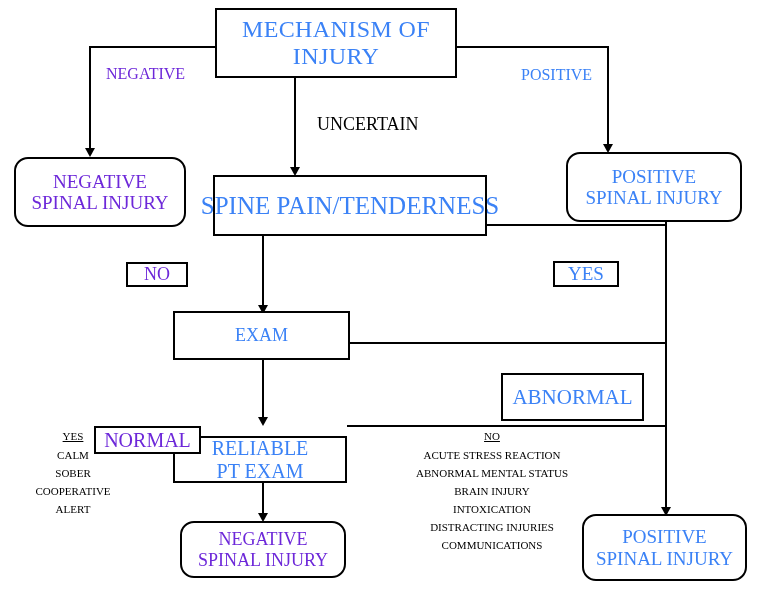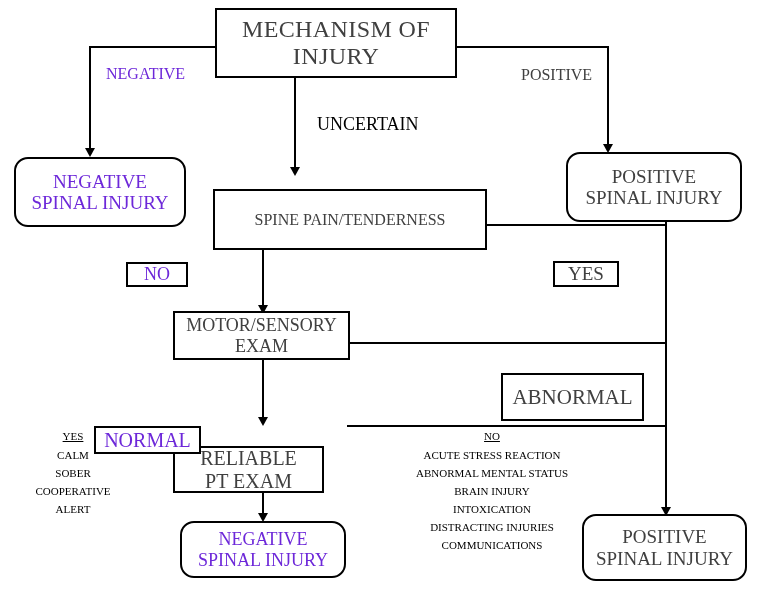--- a/index.html
+++ b/index.html
@@ -40,21 +40,21 @@
     border:2px solid #000000;
     background:#ffffff;
     display:flex;
     align-items:center;
     justify-content:center;
     position:absolute;
     box-sizing:border-box;
     z-index:6;
   }
 
-  .navy{color:#404040;}
+  .navy{color:#3b82f6;}
   .crimson{color:#6d28d9;}
   .red{color:#000000;}
 
   .ln{display:block;white-space:nowrap;}
 
   
   .edgelabel{
     position:absolute;
     white-space:nowrap;
     z-index:7;
@@ -144,30 +144,29 @@
   <div class="node rounded crimson" style="left:14px; top:157px; width:172px; height:70px; font-size:19px;">
     <span class="ln">NEGATIVE</span>
     <span class="ln">SPINAL INJURY</span>
   </div>
 
   <div class="node rounded navy" style="left:566px; top:152px; width:176px; height:70px; font-size:19px;">
     <span class="ln">POSITIVE</span>
     <span class="ln">SPINAL INJURY</span>
   </div>
 
-  <div class="node rect navy" style="left:213px; top:189px; width:274px; height:61px; font-size:16px;">
+  <div class="node rect navy" style="left:213px; top:175px; width:274px; height:61px; font-size:25px;">
     <span class="ln">SPINE PAIN/TENDERNESS</span>
   </div>
 
   <div class="node rect navy" style="left:173px; top:311px; width:177px; height:49px; font-size:18px;">
-    <span class="ln">MOTOR/SENSORY</span>
     <span class="ln">EXAM</span>
   </div>
 
-  <div class="node rect navy" style="left:173px; top:446px; width:151px; height:47px; font-size:20px;font-family:Liberation Serif, serif;">
+  <div class="node rect navy" style="left:173px; top:436px; width:174px; height:47px; font-size:20px;font-family:Liberation Serif, serif;">
     <span class="ln">RELIABLE</span>
     <span class="ln">PT  EXAM</span>
   </div>
 
   <div class="node rounded crimson" style="left:180px; top:521px; width:166px; height:57px; font-size:18px;">
     <span class="ln">NEGATIVE</span>
     <span class="ln">SPINAL INJURY</span>
   </div>
 
   <div class="node rounded navy" style="left:582px; top:514px; width:165px; height:67px; font-size:19px;">

